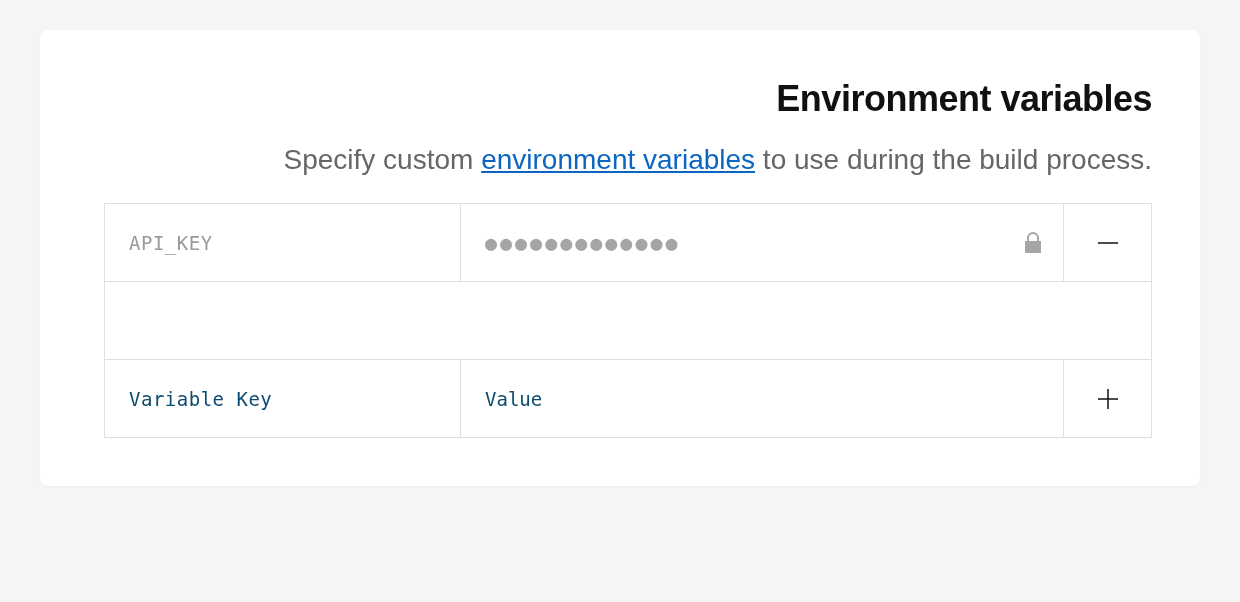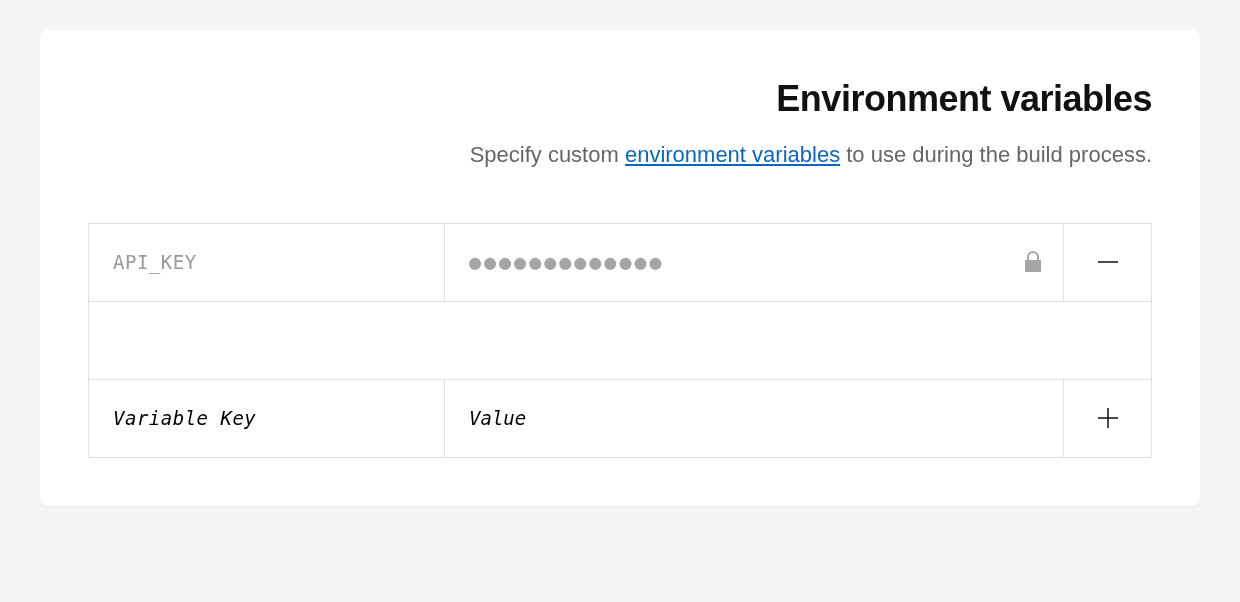--- a/index.html
+++ b/index.html
@@ -22,33 +22,34 @@
       text-align: right;
     }
     .title {
       font-size: 36px;
       font-weight: 700;
       color: #111111;
       letter-spacing: -0.5px;
       margin-bottom: 20px;
     }
     .description {
-      font-size: 22px;
+      font-size: 28px;
       color: #666666;
-      margin-bottom: 52px;
+      margin-bottom: 24px;
       line-height: 1.4;
     }
     .link {
       color: #0b66c3;
       text-decoration: underline;
       cursor: pointer;
     }
     .table {
       border: 1px solid #e0e0e0;
       border-bottom: none;
+      margin-left: 16px;
     }
     .row {
       display: flex;
       align-items: stretch;
       border-bottom: 1px solid #e0e0e0;
       min-height: 78px;
     }
     .cell-key {
       width: 356px;
       flex-shrink: 0;
@@ -97,22 +98,21 @@
       transform: translateY(-50%);
       display: flex;
       align-items: center;
       cursor: pointer;
     }
     .disabled-row .cell-key,
     .disabled-row .cell-value {
       color: #9a9a9a;
     }
     .placeholder {
-      color: #000000;
-      font-style: italic;
+      color: #0c4a6e;
     }
     .dots {
       letter-spacing: 3px;
       font-size: 20px;
       line-height: 1;
     }
     .dots.grey { color: #a5a5a5; }
     .dots.black { color: #111111; }
     .caret {
       display: inline-block;

